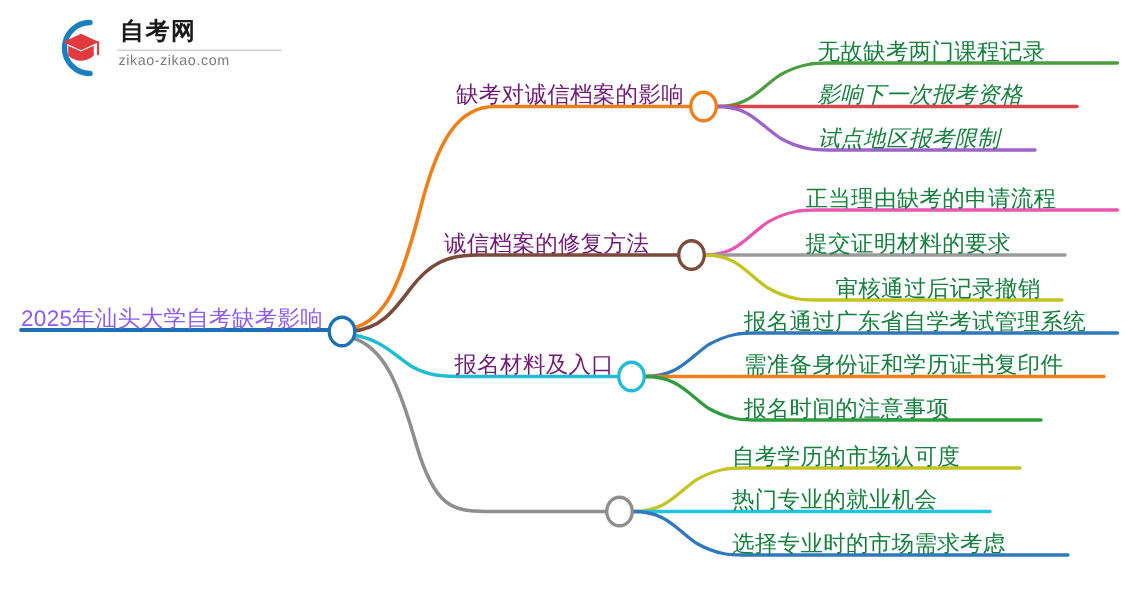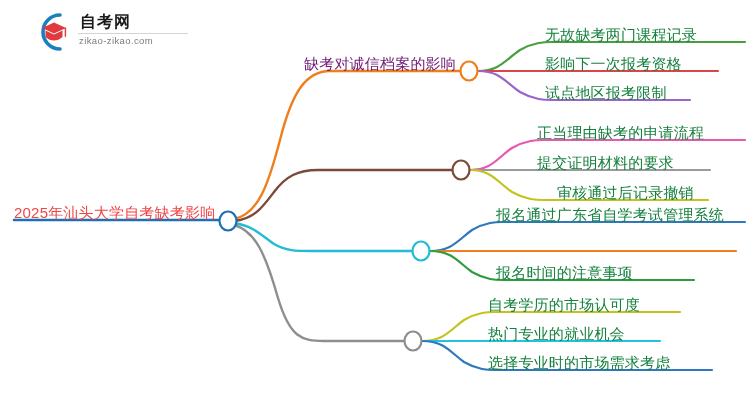--- a/index.html
+++ b/index.html
@@ -31,21 +31,21 @@
   .node-label {
     position: absolute;
     font-size: 15px;
     color: #58585a;
     white-space: nowrap;
     line-height: 1;
     letter-spacing: 0.2px;
   }
   .root-label {
     font-size: 15px;
-    color: #ef4444;
+    color: #8b5cf6;
   }
   .branch-label {
     font-size: 15px;
     color: #701a75;
   }
   .leaf-label {
     font-size: 15px;
     color: #15803d;
   }
   
@@ -146,29 +146,32 @@
       <ellipse cx="469" cy="71" rx="8.5" ry="9.5" fill="#ffffff" stroke="#ef7f1a" stroke-width="2.2"></ellipse>
       <ellipse cx="461" cy="170" rx="8.5" ry="9.5" fill="#ffffff" stroke="#7b4a3a" stroke-width="2.2"></ellipse>
       <ellipse cx="421" cy="251" rx="8.5" ry="9.5" fill="#ffffff" stroke="#21bcd4" stroke-width="2.2"></ellipse>
       <ellipse cx="413" cy="341" rx="8.5" ry="9.5" fill="#ffffff" stroke="#8e8e8e" stroke-width="2.2"></ellipse>
     </g>
   </svg>
 
   <div class="node-label root-label" style="left:14px; top:205px;">2025年汕头大学自考缺考影响</div>
 
   <div class="node-label branch-label" style="left:304px; top:56px;">缺考对诚信档案的影响</div>
+  <div class="node-label branch-label" style="left:296px; top:155px;">诚信档案的修复方法</div>
+  <div class="node-label branch-label" style="left:303px; top:236px;">报名材料及入口</div>
 
   <div class="node-label leaf-label" style="left:545px; top:27px;">无故缺考两门课程记录</div>
-  <div class="node-label leaf-label" style="left:545px; top:56px;">影响下一次报考资格</div>
-  <div class="node-label leaf-label" style="left:545px; top:85px;">试点地区报考限制</div>
+  <div class="node-label leaf-label" style="left:545px; top:56px;font-style:italic;">影响下一次报考资格</div>
+  <div class="node-label leaf-label" style="left:545px; top:85px;font-style:italic;">试点地区报考限制</div>
 
   <div class="node-label leaf-label" style="left:537px; top:125px;">正当理由缺考的申请流程</div>
   <div class="node-label leaf-label" style="left:537px; top:155px;">提交证明材料的要求</div>
   <div class="node-label leaf-label" style="left:537px; top:185px;margin-left:20px;">审核通过后记录撤销</div>
 
   <div class="node-label leaf-label" style="left:496px; top:207px;">报名通过广东省自学考试管理系统</div>
+  <div class="node-label leaf-label" style="left:496px; top:236px;">需准备身份证和学历证书复印件</div>
   <div class="node-label leaf-label" style="left:496px; top:265px;">报名时间的注意事项</div>
 
   <div class="node-label leaf-label" style="left:488px; top:297px;">自考学历的市场认可度</div>
   <div class="node-label leaf-label" style="left:488px; top:326px;">热门专业的就业机会</div>
   <div class="node-label leaf-label" style="left:488px; top:355px;">选择专业时的市场需求考虑</div>
 
 </div>
 
 </body></html>

